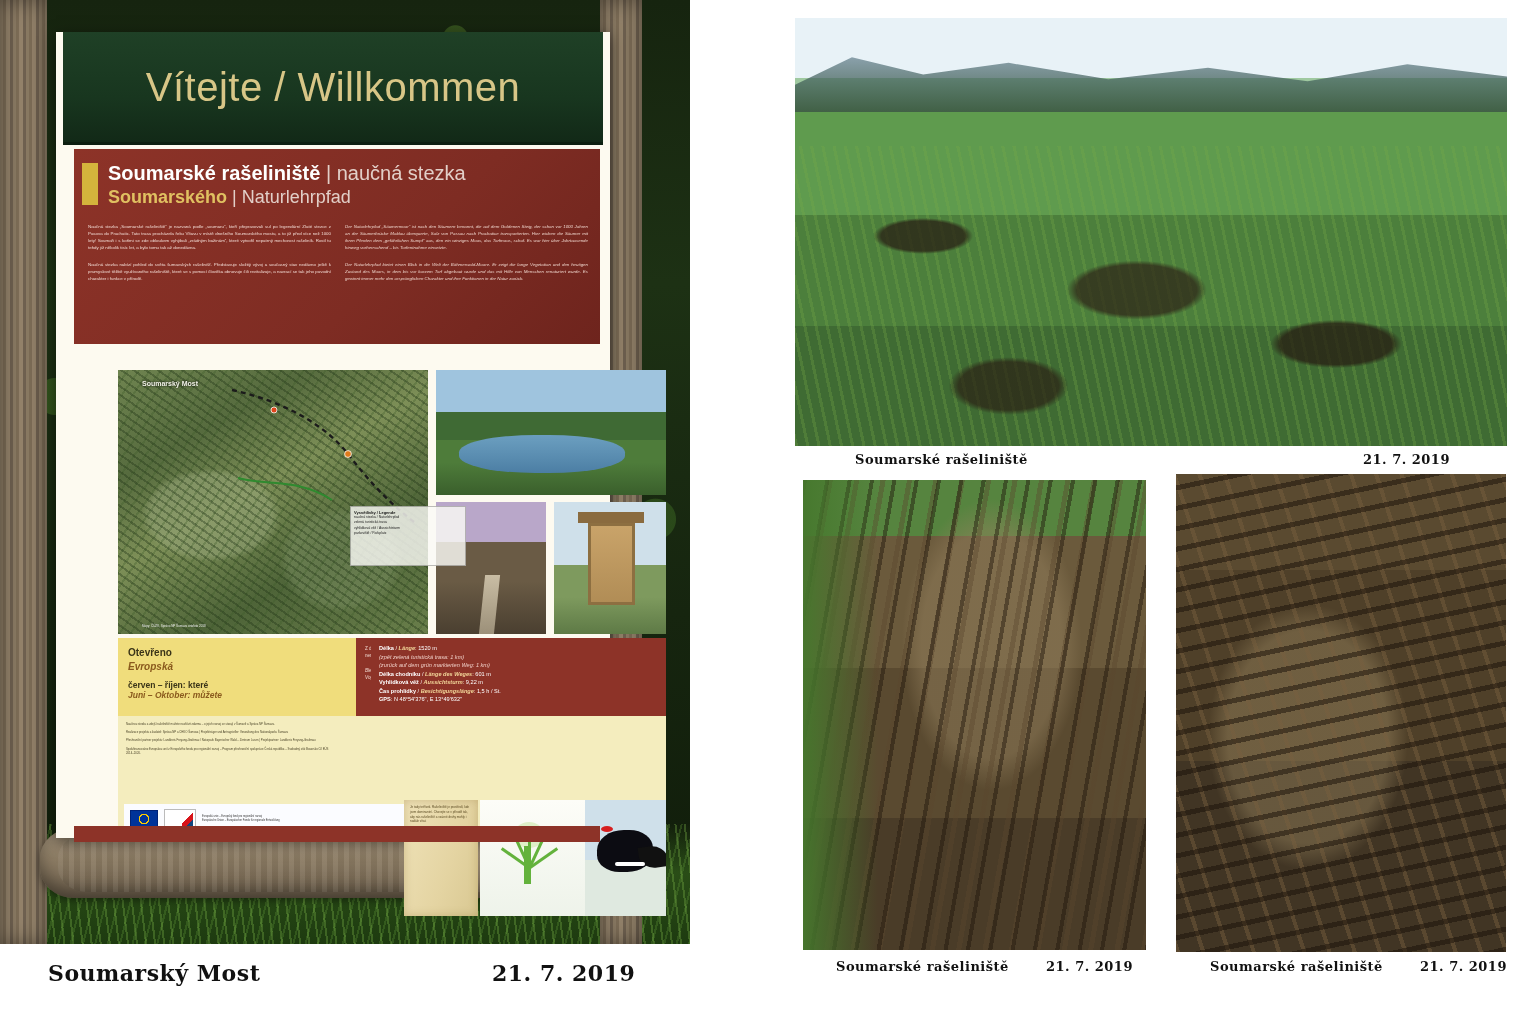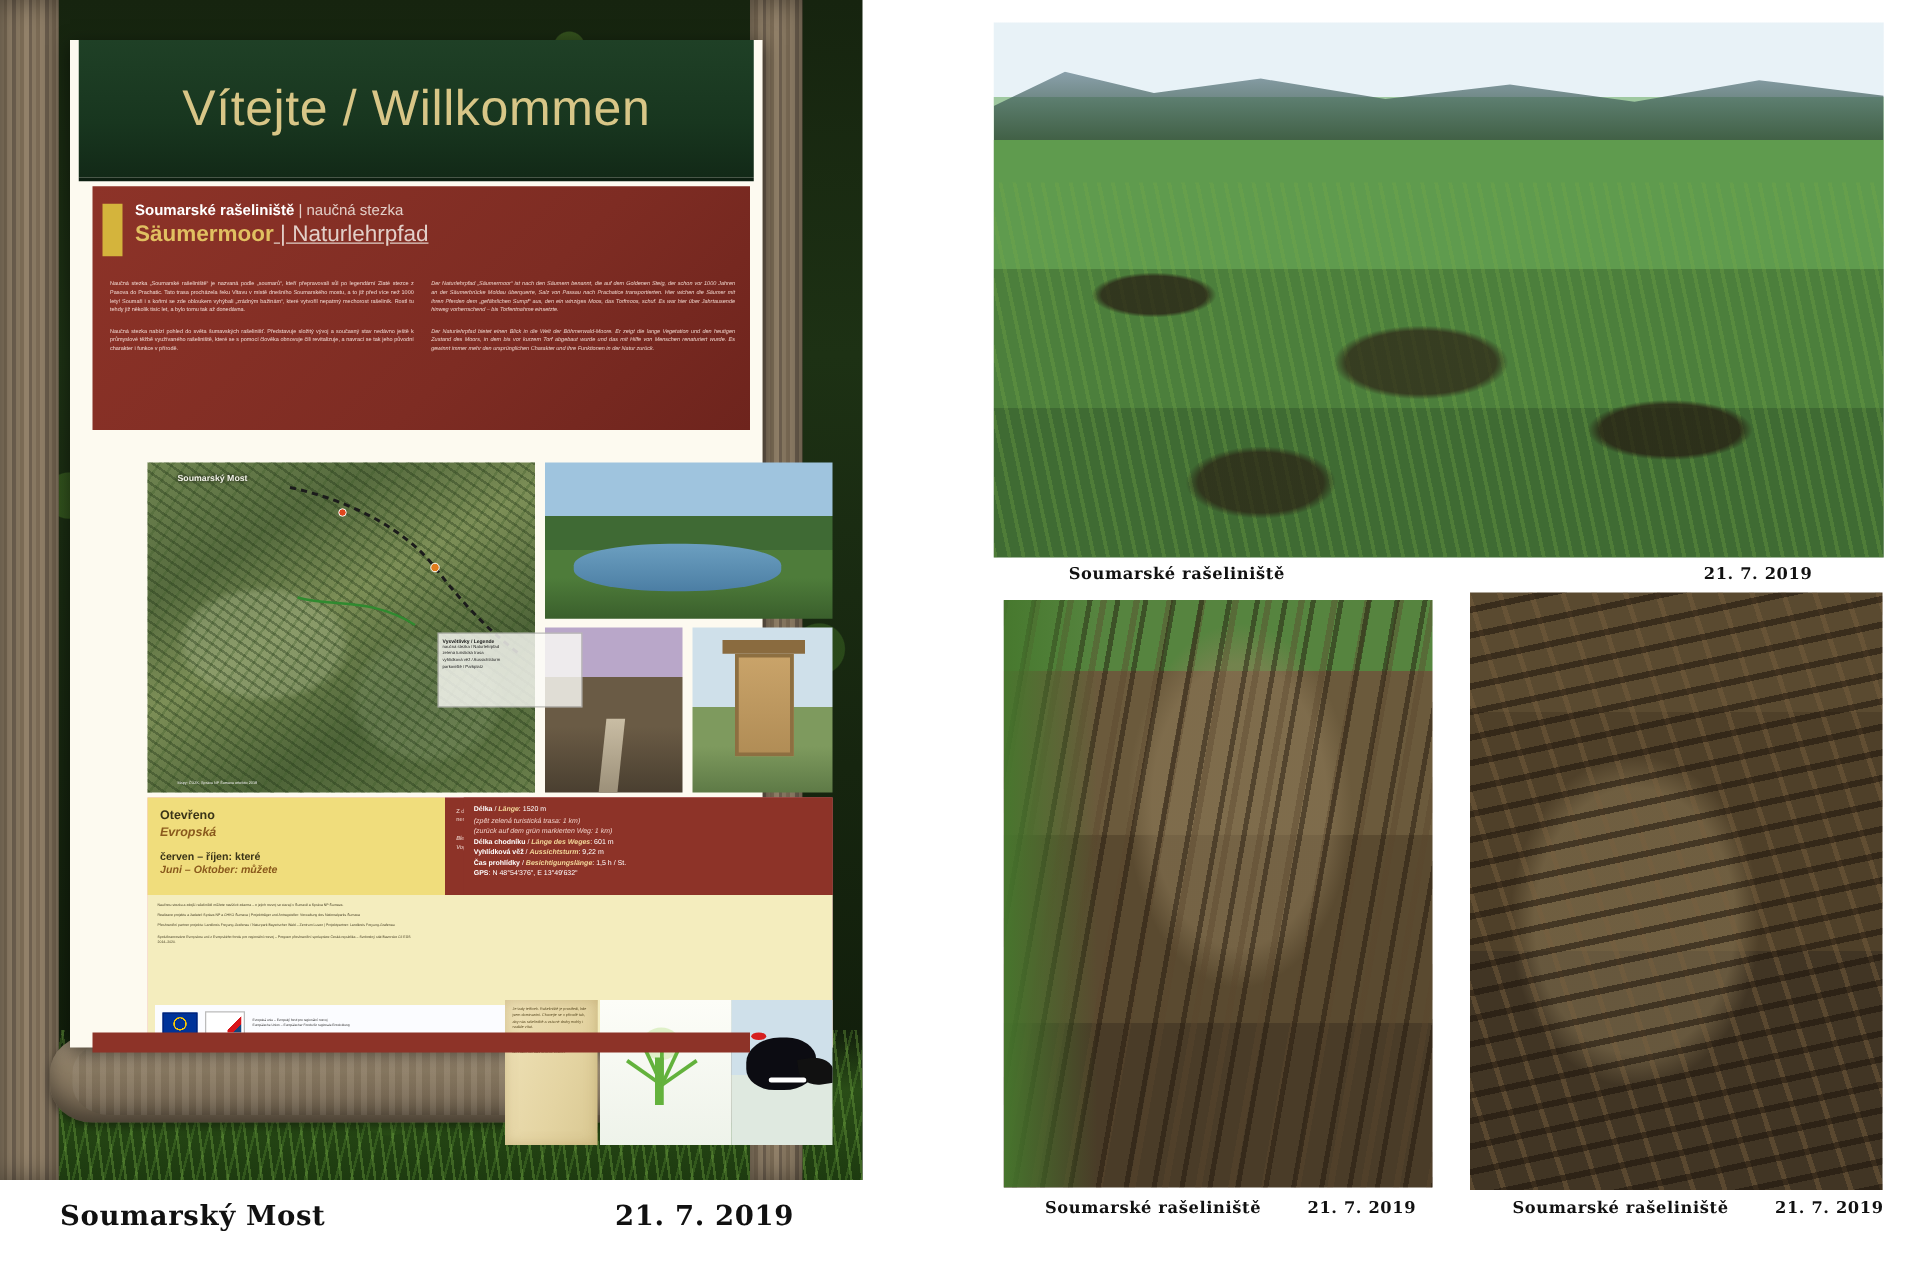--- a/index.html
+++ b/index.html
@@ -52,24 +52,24 @@
   #board-green{position:absolute;left:7px;top:0;width:540px;height:110px;
       background:linear-gradient(180deg,#1f4026,#18361f 60%,#122917);
       border-bottom:3px solid #0d1f11;display:flex;align-items:center;justify-content:center;}
   #board-green span{color:#d8c687;font-size:40px;font-weight:400;letter-spacing:.5px;
       font-family:"Liberation Sans",sans-serif;}
 
   #board-red{position:absolute;left:18px;top:117px;width:526px;height:195px;
       background:linear-gradient(135deg,#8d3328,#7e2c23 60%,#6e241d);}
   #ylw-tab{position:absolute;left:8px;top:14px;width:16px;height:42px;background:#d4b43c;}
   #title-block{position:absolute;left:34px;top:12px;right:16px;}
-  .t1{color:#fff;font-size:12px;font-weight:700;line-height:1.25;}
+  .t1{color:#fff;font-size:20px;font-weight:700;line-height:1.25;}
   .t1 .thin{color:#e2cfc8;font-weight:400;}
   .t2{color:#e0c061;font-size:18px;font-weight:700;line-height:1.25;}
-  .t2 .thin{color:#e2cfc8;font-weight:400;text-decoration:underline;}
+  .t2 .thin{color:#e2cfc8;font-weight:400;}
   .cols{position:absolute;left:14px;right:12px;top:74px;display:flex;gap:14px;}
   .col{flex:1;}
   .col p{margin:0 0 9px 0;font-size:4.4px;line-height:1.62;color:#f1d9d2;text-align:justify;}
   .col.de p{font-style:italic;color:#edd2c9;}
 
   
   #map{position:absolute;left:62px;top:338px;width:310px;height:264px;
       background:linear-gradient(150deg,#6f8450,#566b3e 25%,#7d8f57 45%,#4e6438 70%,#6a7f4b);}
   #map:after{content:"";position:absolute;inset:0;
      background:
@@ -207,21 +207,21 @@
         <span>Vítejte / Willkommen</span>
       </div>
 
       <div id="board-red">
         <div id="ylw-tab"></div>
         <div id="title-block">
           <div class="t1">
             <span>Soumarské rašeliniště</span><span class="thin"> | naučná stezka</span>
           </div>
           <div class="t2">
-            <span>Säumermoor</span><span class="thin"> | Naturlehrpfad</span>
+            <span>Soumarského</span><span class="thin"> | Naturlehrpfad</span>
           </div>
         </div>
 
         <div class="cols">
           <div class="col cz">
             <p>Naučná stezka „Soumarské rašeliniště“ je nazvaná podle „soumarů“, kteří přepravovali sůl po legendární Zlaté stezce z Pasova do Prachatic. Tato trasa procházela řeku Vltavu v místě dnešního Soumarského mostu, a to již před více než 1000 lety! Soumaři i s koňmi se zde obloukem vyhýbali „zrádným bažinám“, které vytvořil nepatrný mechorost rašeliník. Rostl tu tehdy již několik tisíc let, a bylo tomu tak až donedávna.</p>
             <p>Naučná stezka nabízí pohled do světa šumavských rašelinišť. Představuje složitý vývoj a současný stav nedávno ještě k průmyslové těžbě využívaného rašeliniště, které se s pomocí člověka obnovuje čili revitalizuje, a navrací se tak jeho původní charakter i funkce v přírodě.</p>
           </div>
           <div class="col de">
             <p>Der Naturlehrpfad „Säumermoor“ ist nach den Säumern benannt, die auf dem Goldenen Steig, der schon vor 1000 Jahren an der Säumerbrücke Moldau überquerte, Salz von Passau nach Prachatice transportierten. Hier wichen die Säumer mit ihren Pferden dem „gefährlichen Sumpf“ aus, den ein winziges Moos, das Torfmoos, schuf. Es war hier über Jahrtausende hinweg vorherrschend – bis Torfentnahme einsetzte.</p>

